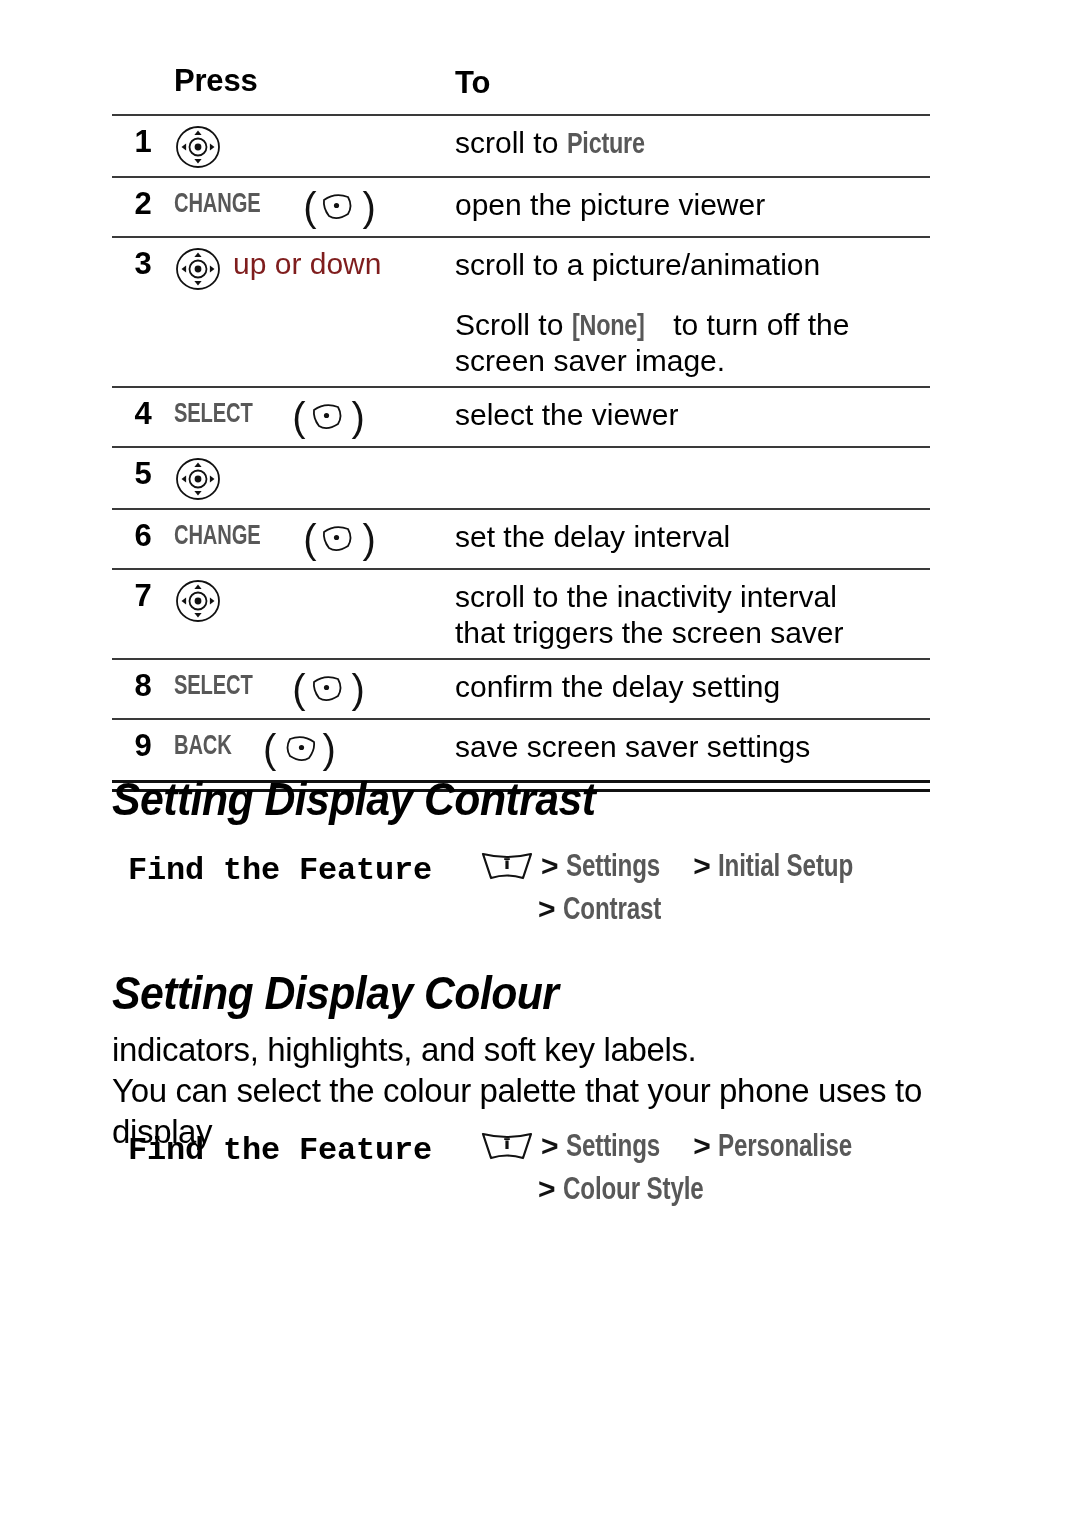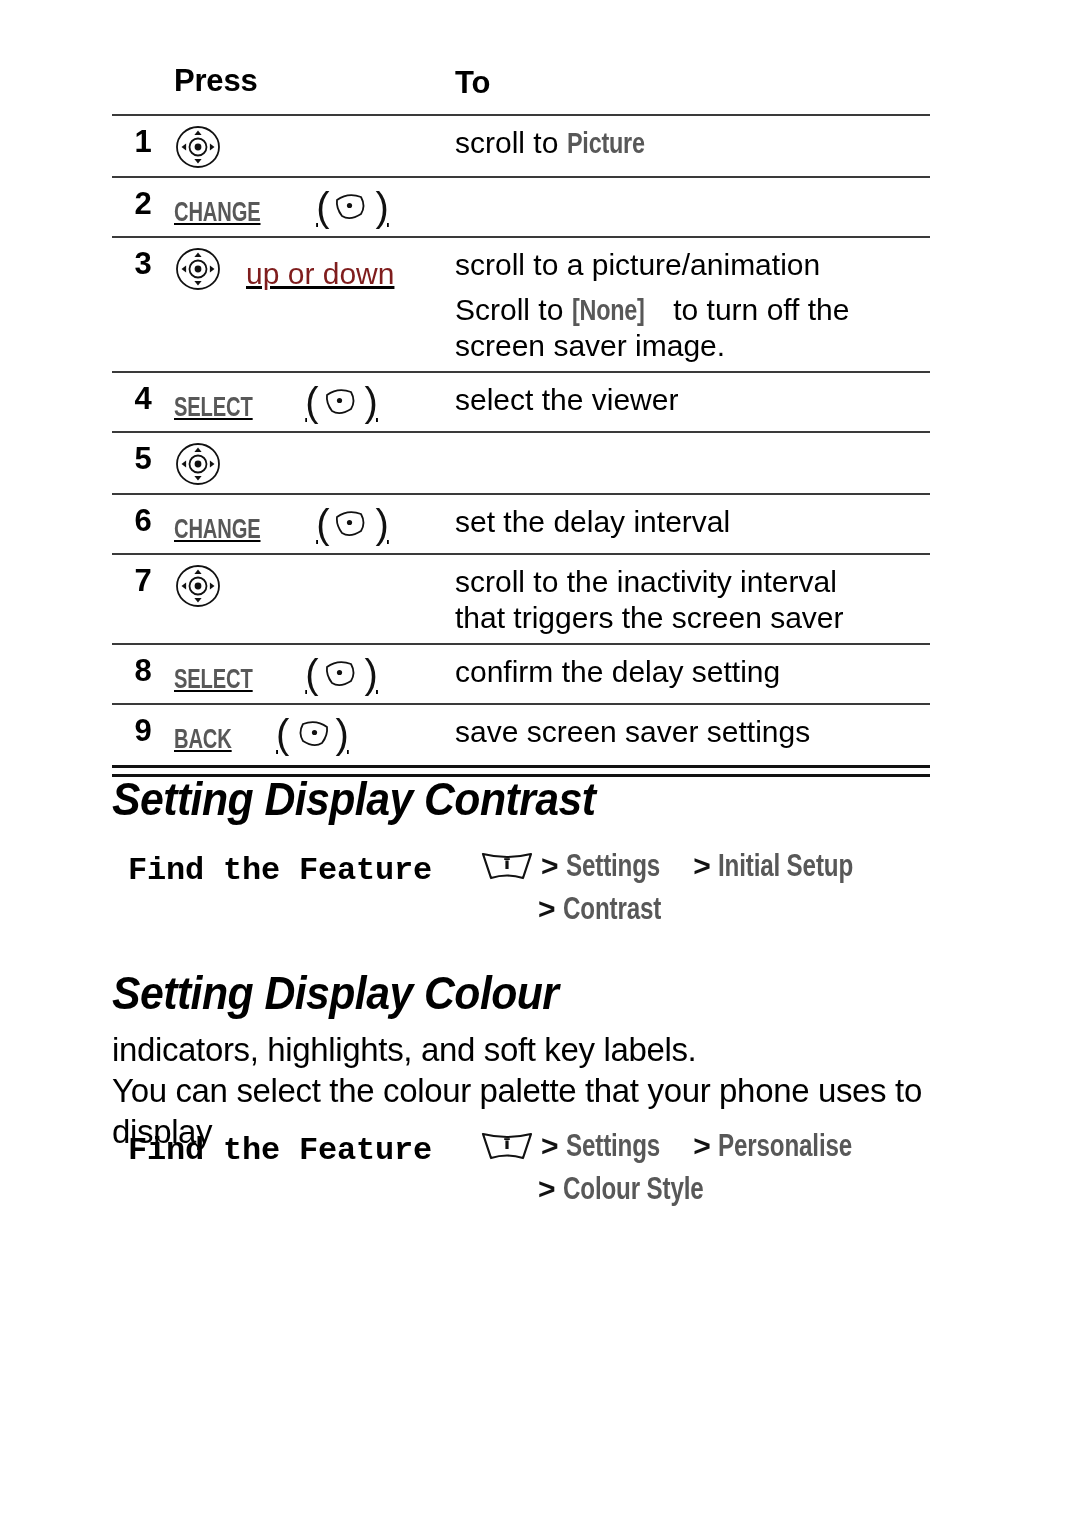--- a/index.html
+++ b/index.html
@@ -93,27 +93,26 @@
     display: flex;
     align-items: flex-start;
     padding-top: 7px;
     padding-bottom: 7px;
     min-height: 44px;
   }
   .proc-row .col-to p {
     margin: 0 0 0 0;
   }
   .proc-row .col-to p + p {
-    margin-top: 9px;
+    margin-top: 24px;
   }
   .press-cell {
     display: flex;
-    align-items: flex-end;
-    gap: 24px;
-    text-decoration: underline;
+    align-items: flex-start;
+    gap: 11px;
   }
   .press-cell .softlabel {
     color: #585858;
     font-weight: bold;
     font-size: 28px;
     transform: scaleX(0.72);
     transform-origin: left center;
     display: inline-block;
     letter-spacing: -0.2px;
     white-space: nowrap;
@@ -275,20 +274,23 @@
                   <svg width="44" height="40" viewBox="0 0 44 40">
                     <g>
                       <path d="M7 13 Q18 5 31 10 Q36 19 31 27 Q20 34 12 29 Q6 21 7 13 Z" fill="#fff" stroke="#111" stroke-width="1.8" stroke-linejoin="round"></path>
                       <circle cx="19.5" cy="18.5" r="2.6" fill="#111"></circle>
                     </g>
                   </svg>
                 </span>
                 <span class="paren">)</span>
               </span>
             </span>
+          </div>
+          <div class="col-to">
+            <p><span>open the picture viewer</span></p>
           </div>
         </div>
         <div class="rule"></div>
         <div class="proc-row">
           <div class="col-num">3</div>
           <div class="col-press">
             <span class="press-cell">
               <span class="ico">
                 <svg width="48" height="44" viewBox="0 0 48 44">
                   <ellipse cx="24" cy="22" rx="21" ry="20" fill="#fff" stroke="#111" stroke-width="1.8"></ellipse>

